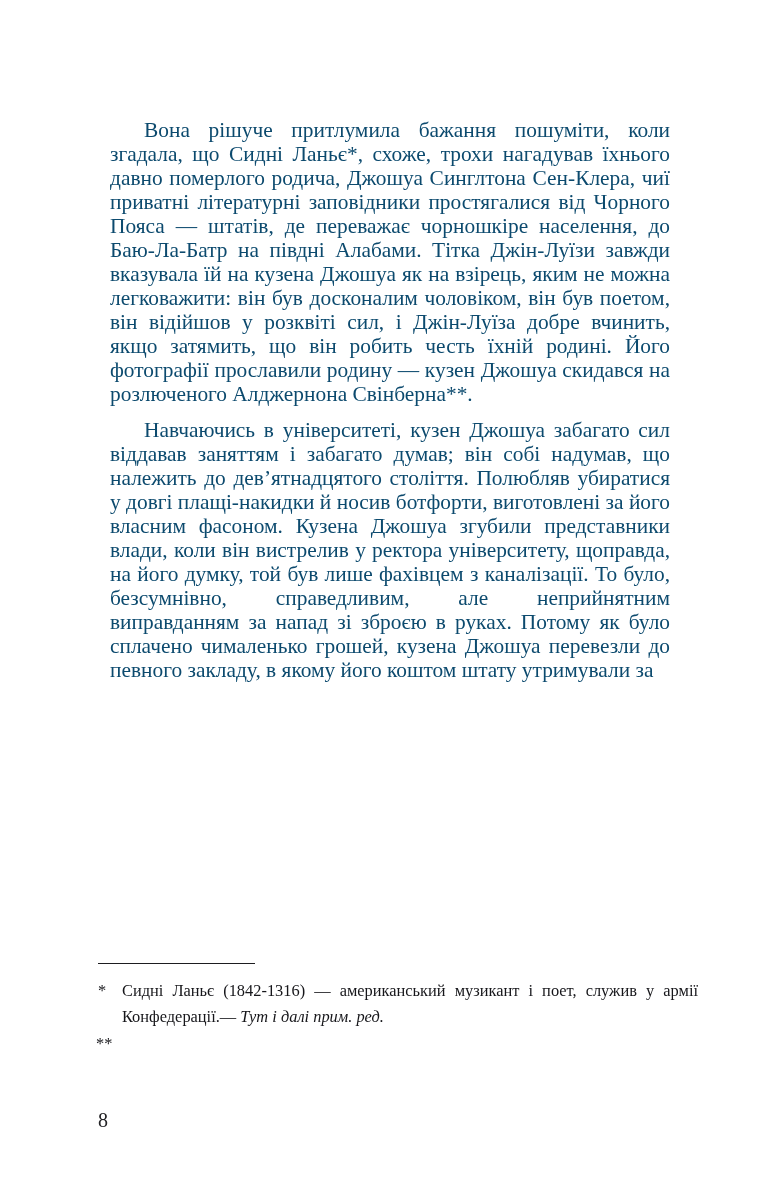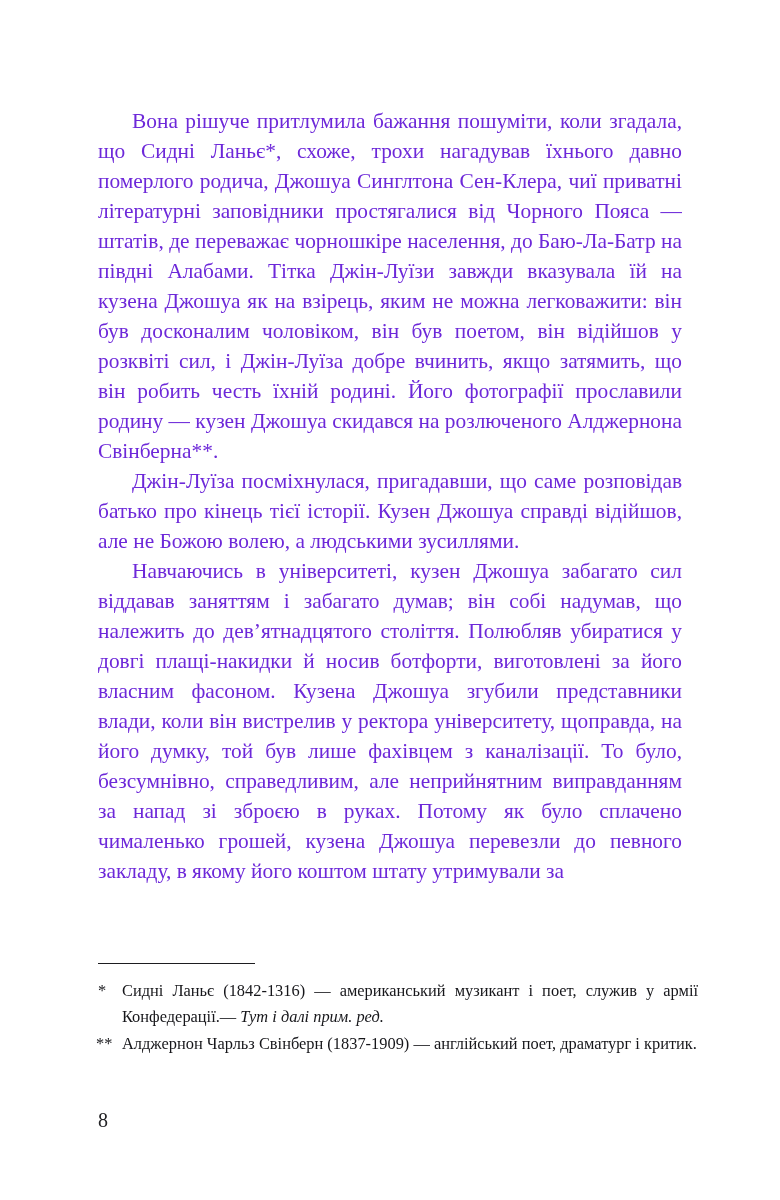--- a/index.html
+++ b/index.html
@@ -25,27 +25,27 @@
 
   
   .textblock {
     position: absolute;
     left: 98px;
     top: 106px;
     width: 584px;
   }
 
   .para {
-    margin: 0;
+    margin: 12px;
     text-align: justify;
     text-justify: inter-word;
     font-size: 21.4px;
-    line-height: 30px;
+    line-height: 24px;
     text-indent: 34px;
-    color: #6d28d9;
+    color: #0c4a6e;
     hyphens: manual;
     -webkit-hyphens: manual;
   }
 
   
   .footnotes {
     position: absolute;
     left: 98px;
     top: 963px;
     width: 600px;
@@ -98,31 +98,30 @@
     letter-spacing: 0.3px;
   }
 </style>
 </head>
 <body>
 
 <div class="page">
 
   <div class="textblock">
     <p class="para">Вона рішуче притлумила бажання пошуміти, коли згадала, що Сидні Ланьє*, схоже, трохи нагадував їхнього давно померлого родича, Джошуа Синглтона Сен-Клера, чиї приватні літературні заповідники простягалися від Чорного Пояса — штатів, де переважає чорношкіре населення, до Баю-Ла-Батр на півдні Алабами. Тітка Джін-Луїзи завжди вказувала їй на кузена Джошуа як на взірець, яким не можна легковажити: він був досконалим чоловіком, він був поетом, він відійшов у розквіті сил, і Джін-Луїза добре вчинить, якщо затямить, що він робить честь їхній родині. Його фотографії прославили родину — кузен Джошуа скидався на розлюченого Алджернона Свінберна**.</p>
-    <p class="para">Джін-Луїза посміхнулася, пригадавши, що саме розповідав батько про кінець тієї історії. Кузен Джошуа справді відійшов, але не Божою волею, а людськими зусиллями.</p>
     <p class="para">Навчаючись в університеті, кузен Джошуа забагато сил віддавав заняттям і забагато думав; він собі надумав, що належить до дев’ятнадцятого століття. Полюбляв убиратися у довгі плащі-накидки й носив ботфорти, виготовлені за його власним фасоном. Кузена Джошуа згубили представники влади, коли він вистрелив у ректора університету, щоправда, на його думку, той був лише фахівцем з каналізації. То було, безсумнівно, справедливим, але неприйнятним виправданням за напад зі зброєю в руках. Потому як було сплачено чималенько грошей, кузена Джошуа перевезли до певного закладу, в якому його коштом штату утримували за</p>
   </div>
 
   <div class="footnotes">
     <hr class="footnote-rule">
 
     <p class="footnote first">
       <span class="marker">*</span><span>Сидні Ланьє (1842-1316) — американський музикант і поет, служив у армії Конфедерації.— </span><span class="fn-italic">Тут і далі прим. ред.</span>
     </p>
 
     <p class="footnote second">
-      <span class="marker">**</span><span>Алджернон Чарльз Свінберн (1837-1909) — англійський поет, драматург і критик.</span>
+      <span class="marker">**</span>
     </p>
   </div>
 
   <div class="folio">8</div>
 
 </div>
 
 </body></html>

